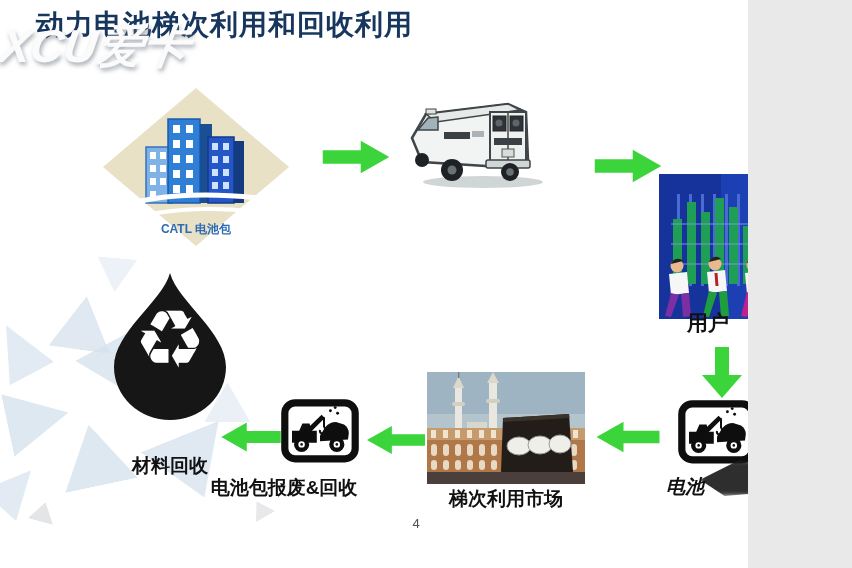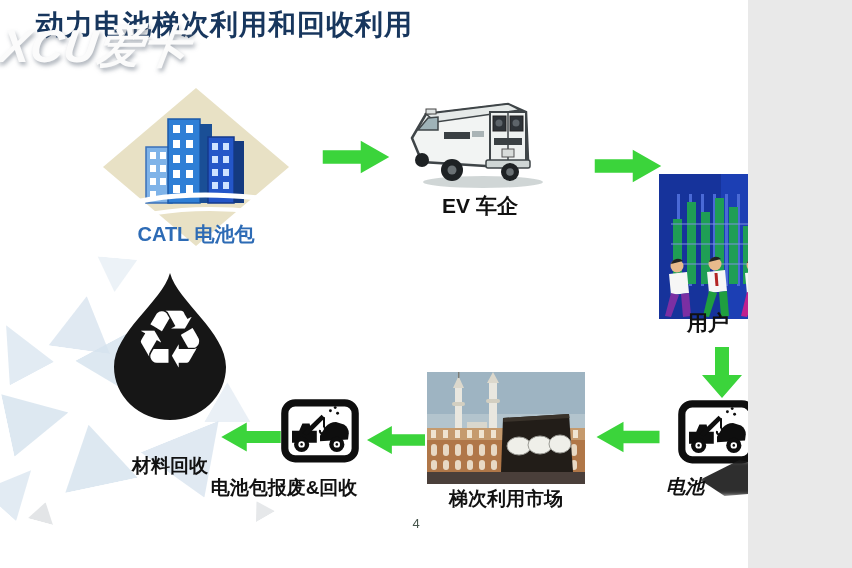--- a/index.html
+++ b/index.html
@@ -9,21 +9,21 @@
   .tri{position:absolute;background:#d5e2ee;clip-path:polygon(50% 0,100% 100%,0 100%);z-index:0;}
   .tri.gray{background:#c7cbd0;}
   #title{left:36px;top:6px;width:520px;font-size:28px;font-weight:bold;color:#17365d;
          letter-spacing:1px;z-index:2;}
   #watermark{left:0px;top:16px;width:230px;font-size:46px;font-weight:800;font-style:italic;
          color:#fbfbfb;text-shadow:2px 3px 4px rgba(100,112,126,0.55);transform:skewX(-8deg);
          z-index:3;white-space:nowrap;}
   .node-label{font-weight:bold;color:#111;text-align:center;z-index:2;white-space:nowrap;}
   #catl-diamond{left:103px;top:88px;width:186px;height:158px;background:#e8e1c5;
          clip-path:polygon(50% 0,100% 50%,50% 100%,0 50%);z-index:1;}
-  #catl-label{left:96px;top:221px;width:200px;font-size:20px;color:#2d6bb5;}
+  #catl-label{left:96px;top:221px;width:200px;font-size:12px;color:#2d6bb5;}
   #ev-label{left:408px;top:192px;width:144px;font-size:21px;}
   #users-label{left:678px;top:309px;width:60px;font-size:21px;}
   #battery-label{left:660px;top:474px;width:50px;font-size:19px;font-style:italic;}
   #market-label{left:420px;top:486px;width:172px;font-size:19px;font-family:Liberation Serif, serif;}
   #scrap-label{left:196px;top:475px;width:176px;font-size:19px;}
   #material-label{left:104px;top:424px;width:132px;font-size:19px;margin-top:29px;}
   #page-number{left:403px;top:516px;width:26px;font-size:13px;color:#47564c;text-align:center;z-index:2;}
   .arrow{position:absolute;z-index:2;}
   svg{display:block;}
   #smudge{left:700px;top:460px;width:82px;height:36px;background:#1d1d1d;opacity:.92;
@@ -126,21 +126,20 @@
       <rect x="88" y="70" width="44" height="8" rx="2" fill="#cfd6d5" stroke="#3f4548" stroke-width="1.5"></rect>
       <rect x="104" y="59" width="12" height="8" fill="#d8dcda" stroke="#555"></rect>
       <rect x="28" y="19" width="10" height="5" fill="#dfe3e2" stroke="#444"></rect>
       <circle cx="54" cy="80" r="11" fill="#1e2224"></circle>
         <circle cx="54" cy="80" r="4.5" fill="#6a7174"></circle>
       <circle cx="112" cy="82" r="9" fill="#1e2224"></circle>
         <circle cx="112" cy="82" r="3.8" fill="#6a7174"></circle>
       <circle cx="24" cy="70" r="7" fill="#1e2224"></circle>
     </svg>
   </div>
-  <div id="ev-label" class="abs node-label">EV 车企</div>
 
   <div class="arrow" style="left:593px;top:147px">
     <svg width="70" height="38" viewBox="0 0 70 40">
         <polygon points="0,13 40,13 40,3 70,20 40,37 40,27 0,27" fill="#3bd43b"></polygon>
       </svg>
   </div>
 
   <div class="icon-wrap" style="left:659px;top:174px">
     <svg width="180" height="145" viewBox="0 0 180 145">
       <rect width="180" height="145" fill="#1c3fb4"></rect>

